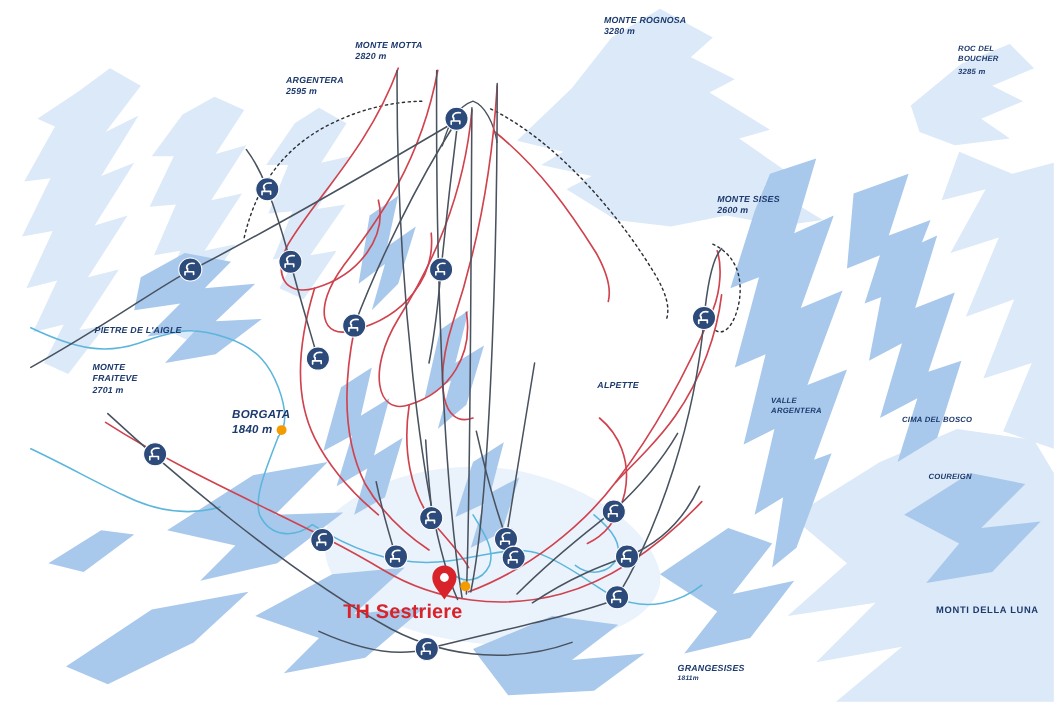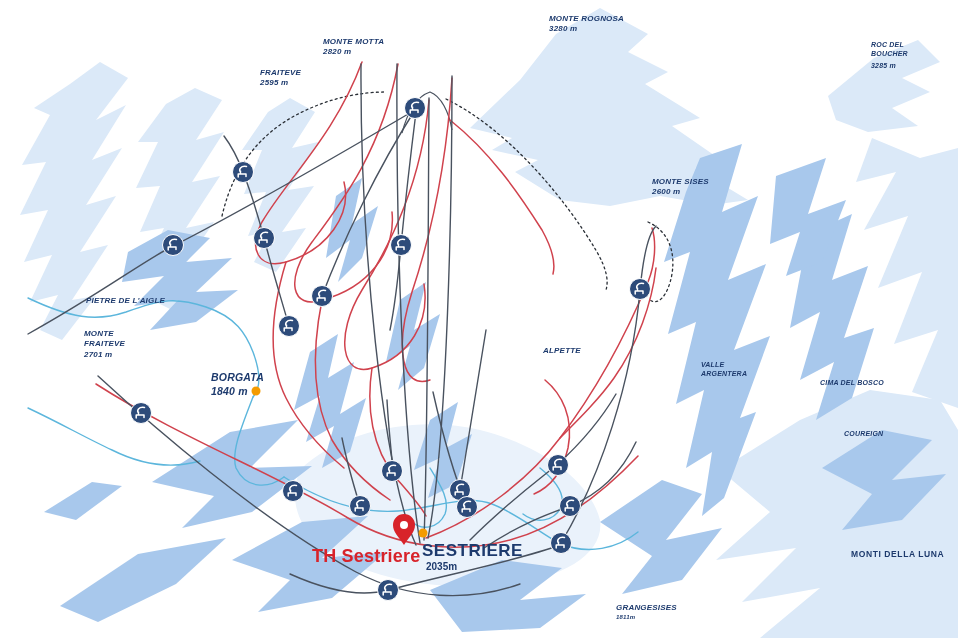--- a/index.html
+++ b/index.html
@@ -156,21 +156,21 @@
       <path class="pin" d="M0,0 C-6,-9 -11,-13 -11,-20 A11,11 0 1 1 11,-20 C11,-13 6,-9 0,0 Z"></path>
       <circle cx="0" cy="-20" r="4" fill="#ffffff"></circle>
     </g>
   </svg>
 
   <div class="peak-label" style="left:323px;top:37px">
     <span>MONTE MOTTA</span>
     <span>2820 m</span>
   </div>
   <div class="peak-label" style="left:260px;top:68px">
-    <span>FRAITEVE</span>
+    <span>ARGENTERA</span>
     <span>2595 m</span>
   </div>
   <div class="peak-label" style="left:549px;top:14px">
     <span>MONTE ROGNOSA</span>
     <span>3280 m</span>
   </div>
   <div class="peak-label wrap sm" style="left:871px;top:40px;width:40px">
     <span>ROC DEL BOUCHER</span>
     <span style="margin-top:3px">3285 m</span>
   </div>
@@ -203,18 +203,14 @@
   <div class="peak-label gr" style="left:616px;top:603px">
     <span>GRANGESISES</span>
     <span class="el">1811m</span>
   </div>
   <div class="peak-label" style="left:211px;top:371px;font-size:10.5px">
     <span>BORGATA</span>
     <span>1840 m</span>
   </div>
 
   <div class="th-label" style="left:312px;top:546px">TH Sestriere</div>
-  <div class="village" style="left:422px;top:541px">
-    <span class="vn">SESTRIERE</span>
-    <span class="ve" style="margin-left:4px">2035m</span>
-  </div>
 
 </div>
 
 </body></html>

